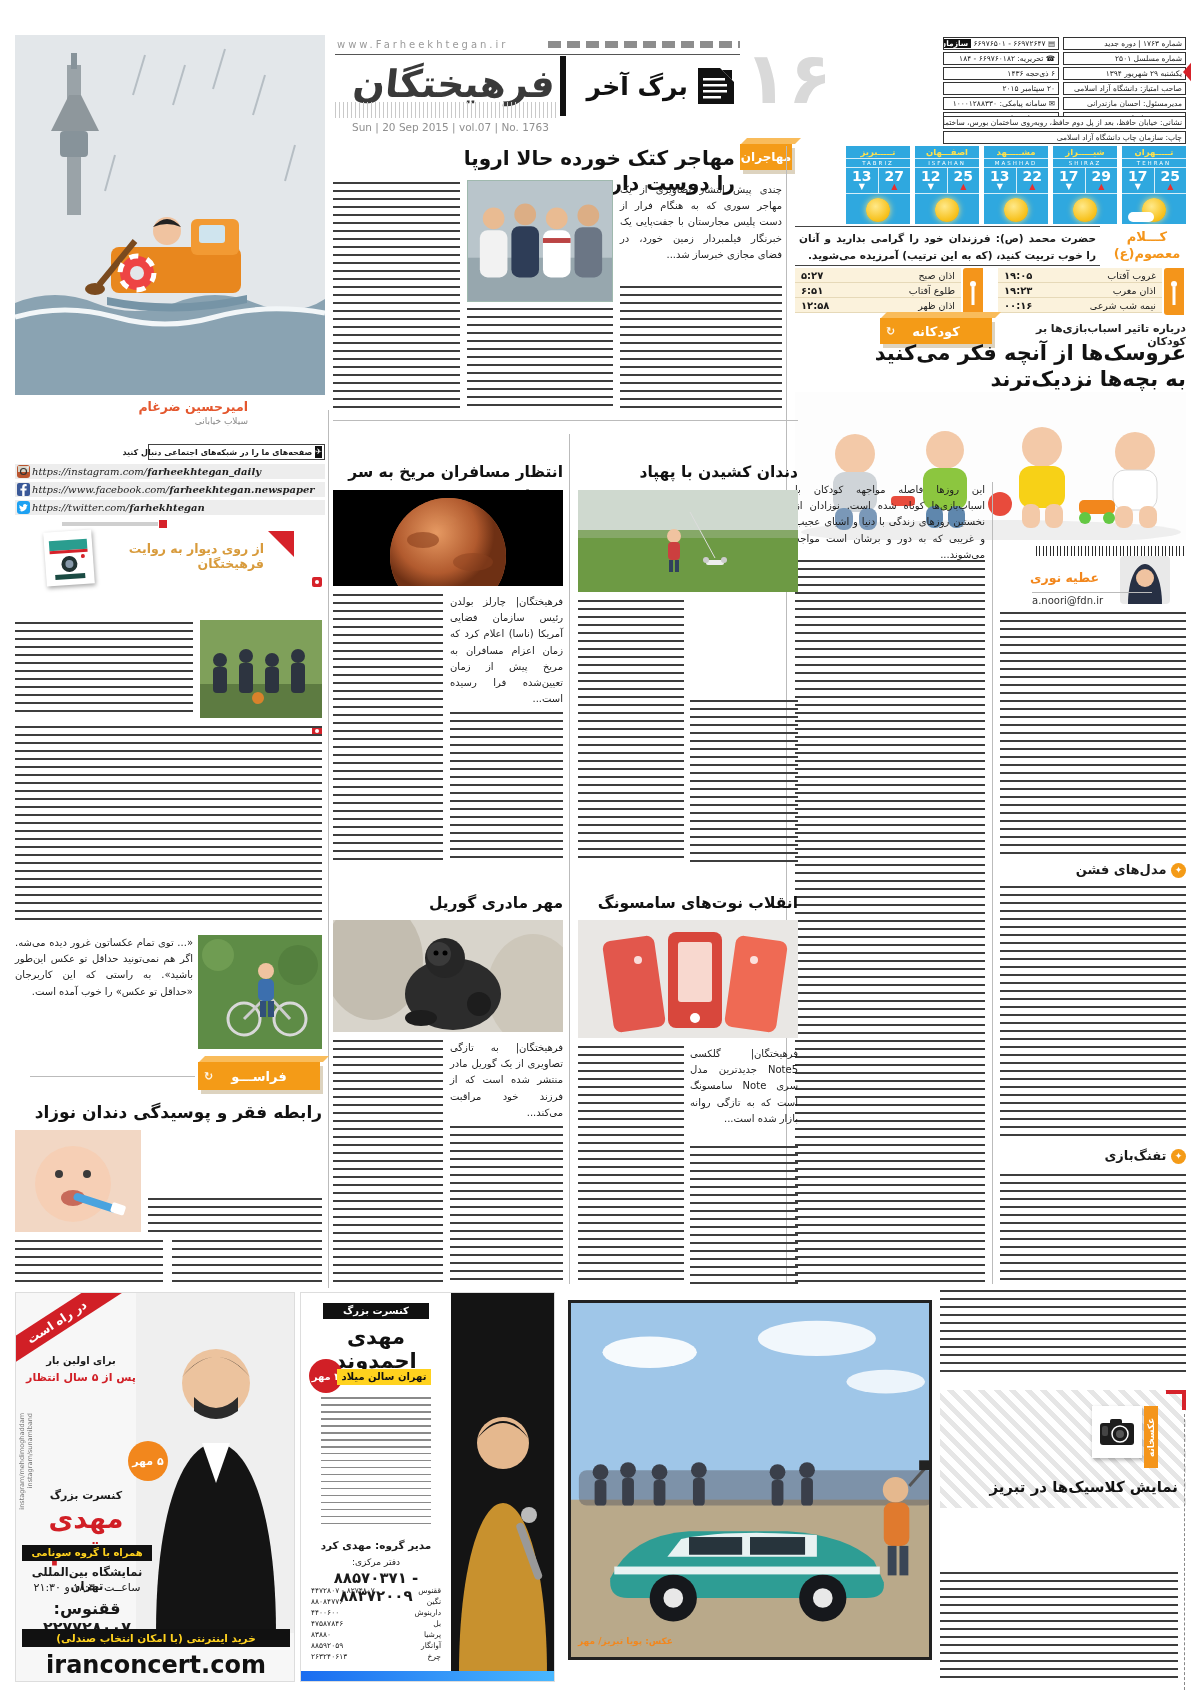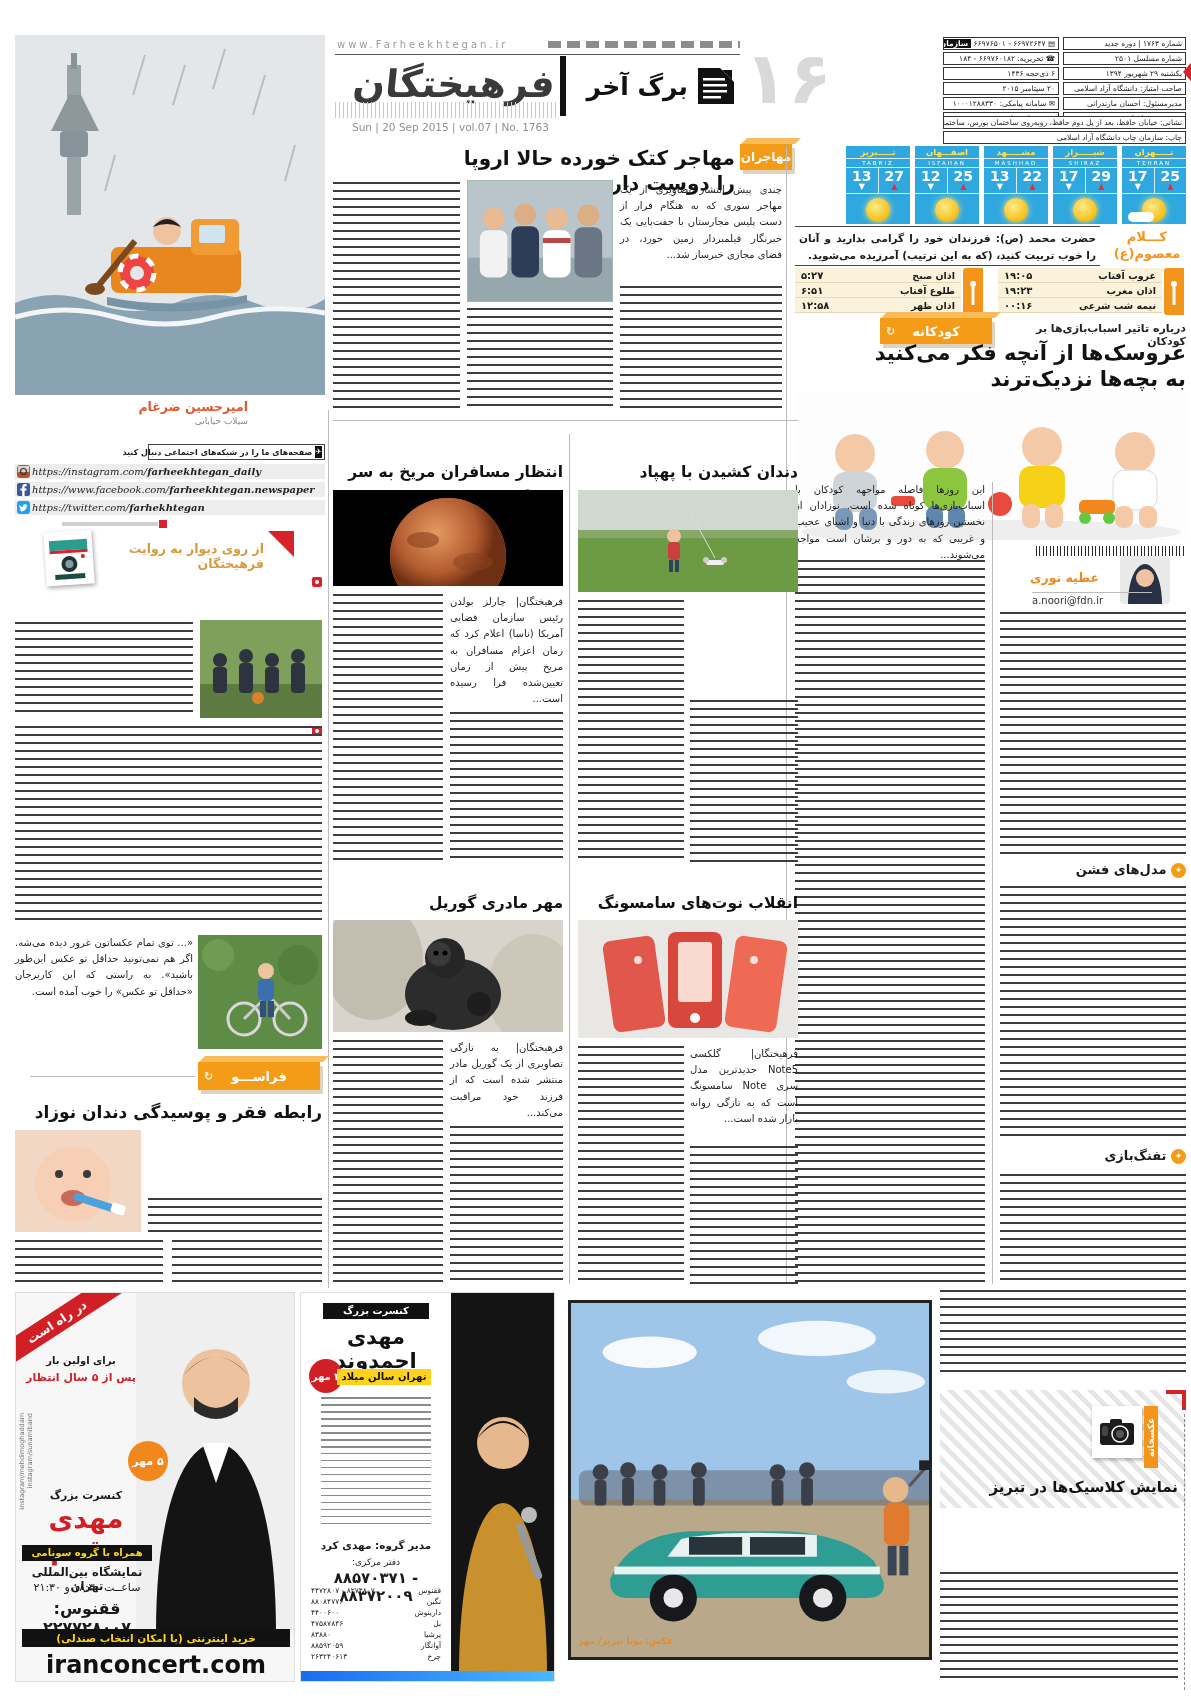--- a/index.html
+++ b/index.html
@@ -21,21 +21,21 @@
 .wc-fa{color:#FFE14D;font-size:8.5px;font-weight:bold;line-height:12px;border-bottom:1px solid rgba(255,255,255,.8)}
 .wc-en{font-size:5.5px;letter-spacing:2px;line-height:8px;border-bottom:1px solid rgba(255,255,255,.8)}
 .wc-temps{display:flex;height:26px;border-bottom:1px solid rgba(255,255,255,.8)}
 .wc-temps>div{flex:1;font-size:14px;font-weight:bold;line-height:16px}
 .wc-temps>div:first-child{border-left:1px solid rgba(255,255,255,.8)}
 .arr-up{color:#E43131;font-size:8px;line-height:6px}
 .arr-dn{color:#fff;font-size:8px;line-height:6px}
 .sun{width:24px;height:24px;border-radius:50%;background:radial-gradient(circle at 40% 35%,#FFE98A,#F7C21E 65%,#EFA80D);margin:4px auto 0;box-shadow:0 0 6px rgba(255,230,120,.9)}
 .cloud{position:absolute;width:26px;height:10px;background:#fff;border-radius:8px}
 .prow{display:flex;justify-content:space-between;align-items:center;height:15px;padding:0 6px;border-bottom:1px solid #E6D9B8;background:#FBF2DC}
-.plabel{font-size:9.5px;font-weight:bold}
+.plabel{font-size:9.5px;font-weight:normal}
 .ptime{font-size:10px;font-weight:bold;direction:ltr}
 .ptab{position:absolute;width:20px;background:#F4951B;border-radius:3px 0 0 3px;display:flex;align-items:center;justify-content:center}
 .social-row{position:absolute;left:15px;width:310px;height:15px;background:#ededed;direction:ltr;display:flex;align-items:center;font-family:"DejaVu Serif",serif;font-style:italic;font-size:10px;color:#222}
 .social-row .handle{font-weight:bold}
 .sub-ic{display:inline-block;width:15px;height:15px;border-radius:50%;background:#F49B17;color:#fff;font-size:9px;text-align:center;line-height:15px;vertical-align:middle}
 .subhead{font-size:13px;font-weight:bold;text-align:right}
 .pin{position:absolute;width:10px;height:10px;background:#D6222A;border-radius:2px}
 .pin:after{content:"";position:absolute;left:3px;top:3px;width:4px;height:4px;background:#fff;border-radius:50%}
 .photo{position:absolute;overflow:hidden;background:#ddd}
 .photo svg{display:block;width:100%;height:100%}

